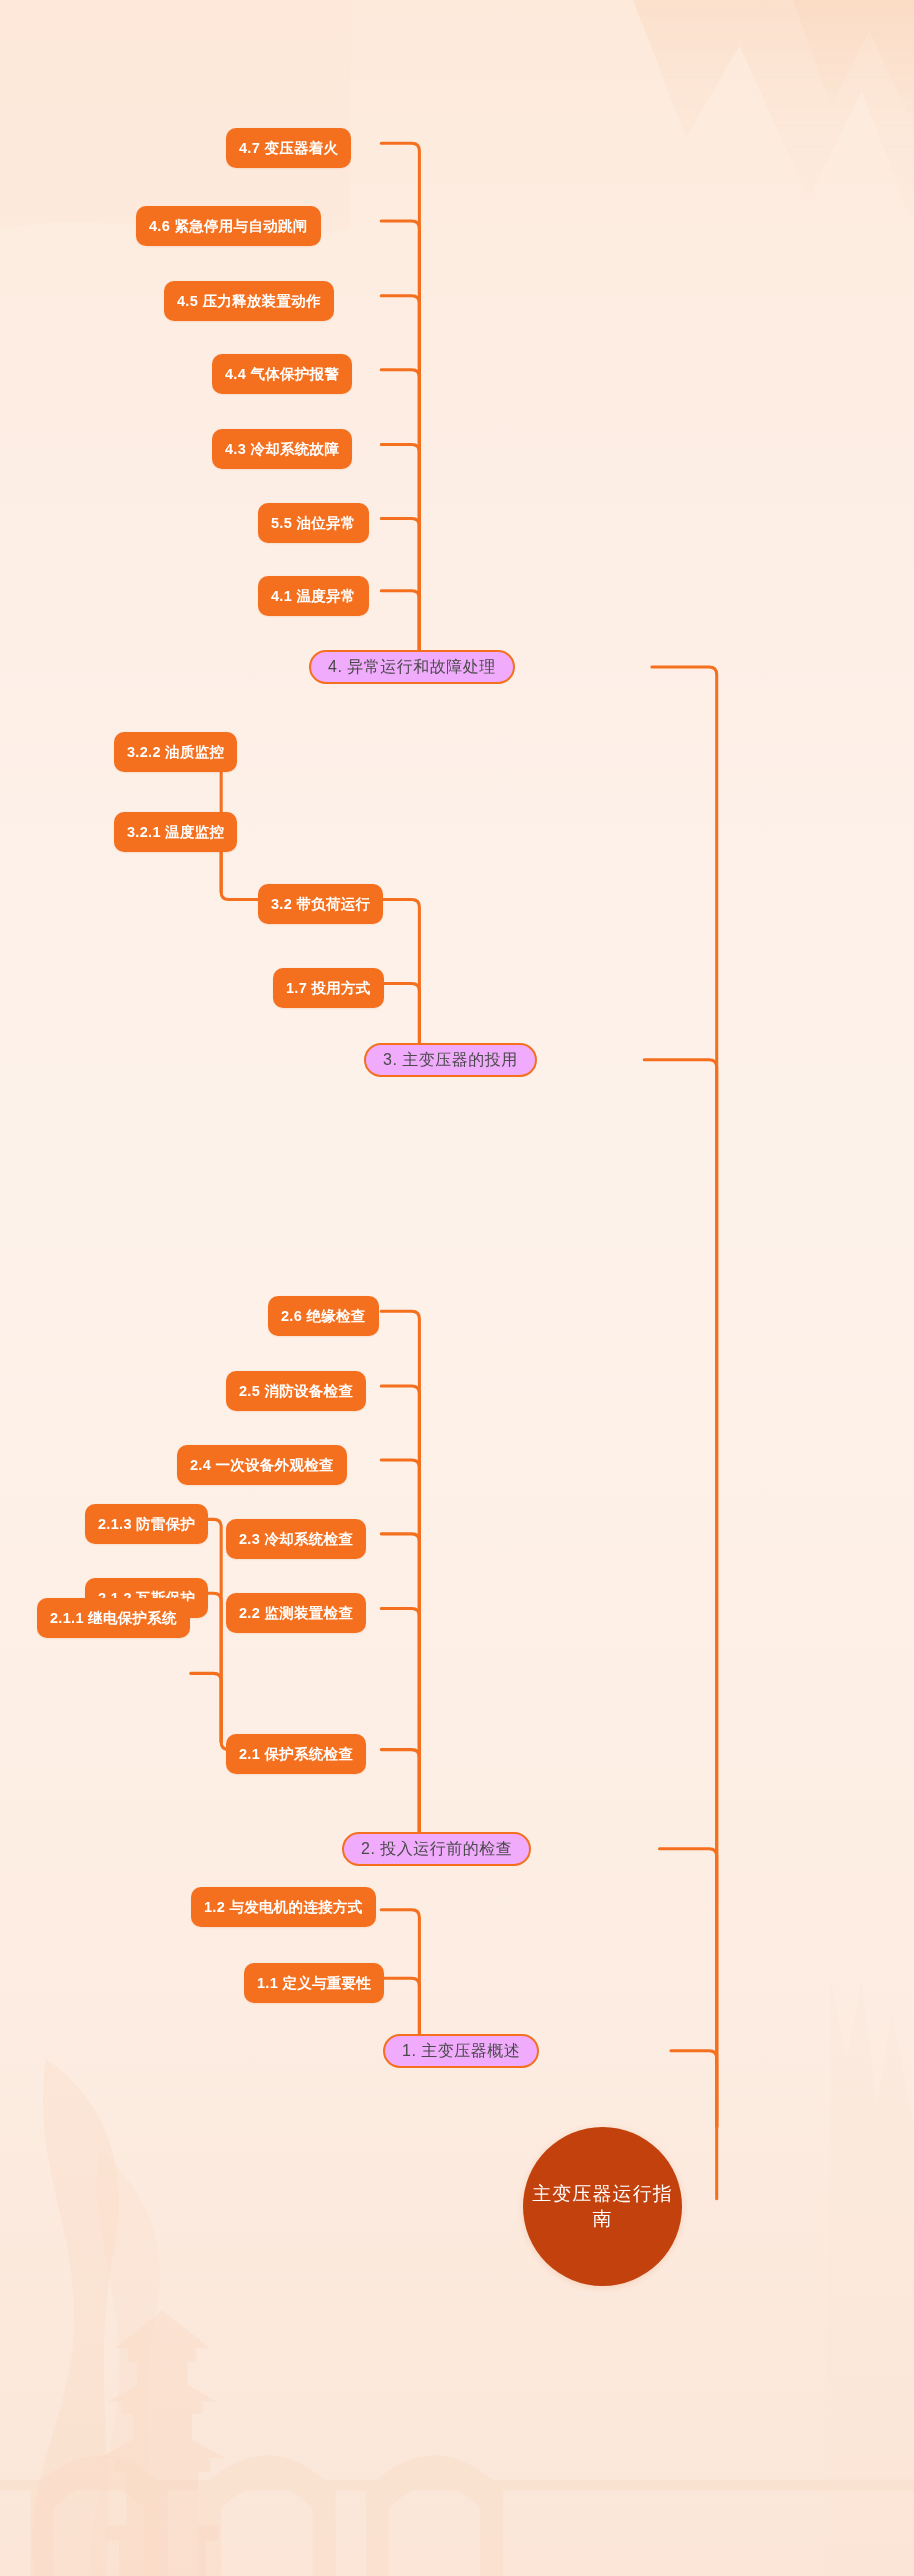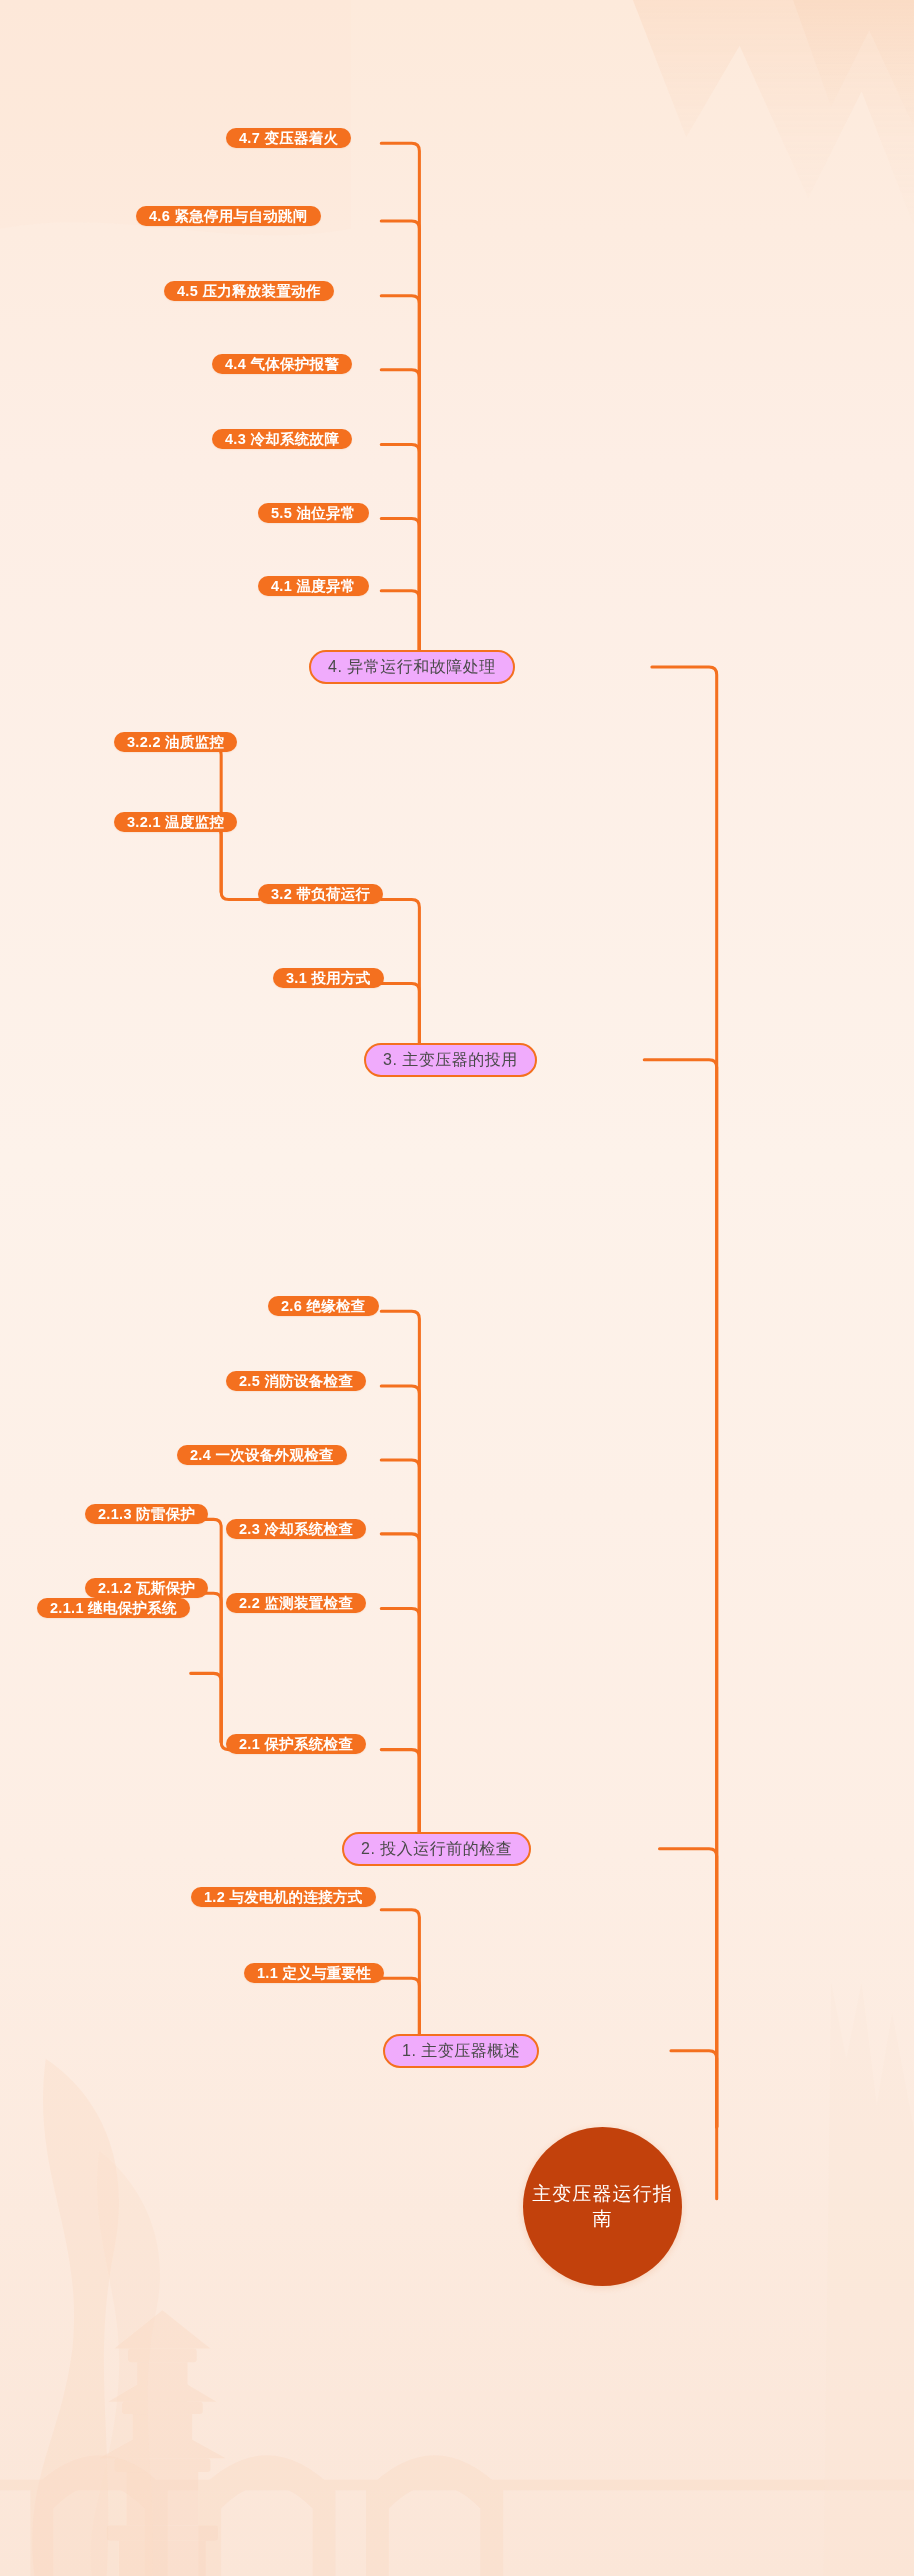--- a/index.html
+++ b/index.html
@@ -58,21 +58,21 @@
   }
 
   
   .leaf {
     background: #f4701f;
     color: #ffffff;
     border-radius: 10px;
     font-weight: bold;
     font-size: 14.5px;
     letter-spacing: 0.3px;
-    height: 20px;
+    height: 40px;
     padding: 0 13px;
     box-shadow: 0 0.8px 1.5px rgba(198,84,10,0.10);
   }
 
   
   .branch {
     background: #f0abfc;
     color: #4a4a4a;
     border: 2.3px solid #f4701f;
     border-radius: 17px;
@@ -206,21 +206,21 @@
   <div class="node leaf" style="left:258px; top:576px;">4.1 温度异常</div>
 
   <div class="node branch" style="left:309px; top:650px;">4. 异常运行和故障处理</div>
 
   <div class="node leaf" style="left:114px; top:732px;">3.2.2 油质监控</div>
 
   <div class="node leaf" style="left:114px; top:812px;">3.2.1 温度监控</div>
 
   <div class="node leaf" style="left:258px; top:884px;">3.2 带负荷运行</div>
 
-  <div class="node leaf" style="left:273px; top:968px;">3.1 投用方式</div>
+  <div class="node leaf" style="left:273px; top:968px;">1.7 投用方式</div>
 
   <div class="node branch" style="left:364px; top:1043px;">3. 主变压器的投用</div>
 
   <div class="node leaf" style="left:268px; top:1296px;">2.6 绝缘检查</div>
 
   <div class="node leaf" style="left:226px; top:1371px;">2.5 消防设备检查</div>
 
   <div class="node leaf" style="left:177px; top:1445px;">2.4 一次设备外观检查</div>
 
   <div class="node leaf" style="left:226px; top:1519px;">2.3 冷却系统检查</div>

